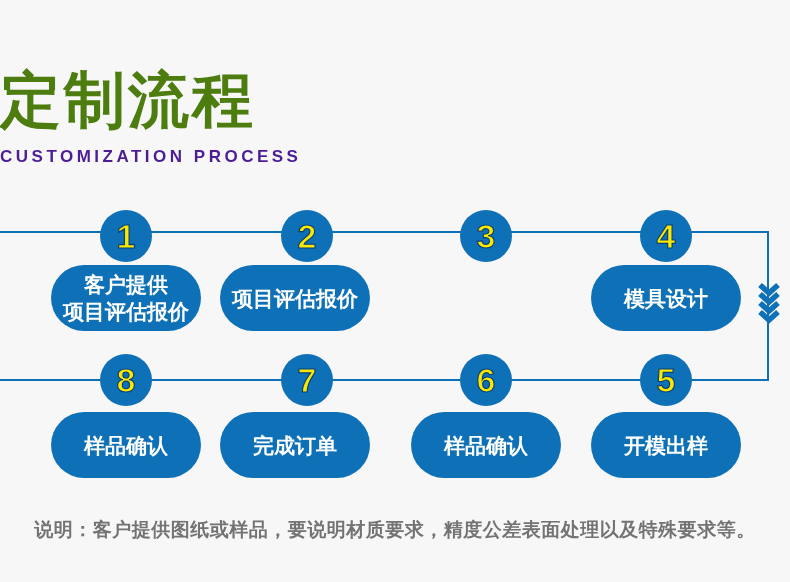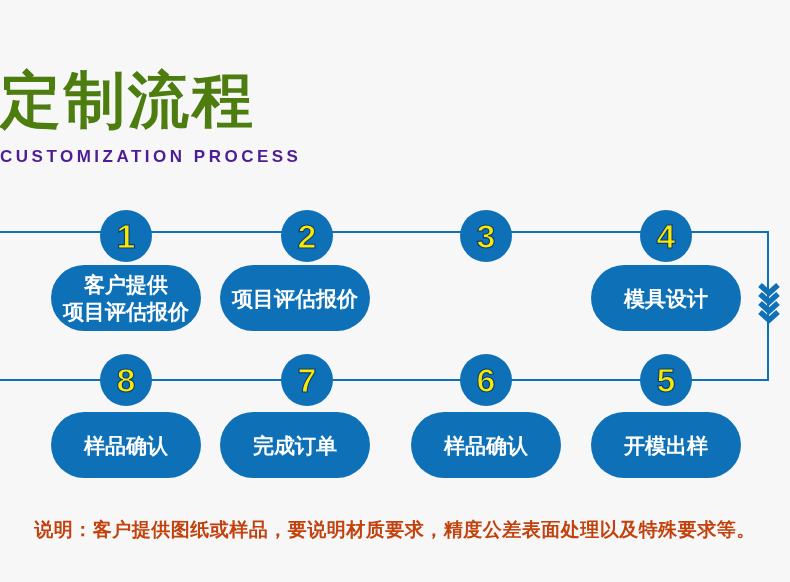--- a/index.html
+++ b/index.html
@@ -62,21 +62,21 @@
   .r1c { top: 210px; }  .r2c { top: 354px; }
   .r1p { top: 265px; }  .r2p { top: 412px; }
   .cc1 { left: 100px; } .cc2 { left: 281px; } .cc3 { left: 460px; } .cc4 { left: 640px; }
   .pc1 { left: 51px; }  .pc2 { left: 220px; } .pc3 { left: 411px; } .pc4 { left: 591px; }
   .note {
     position: absolute;
     top: 517px; left: 0; width: 100%;
     text-align: center;
     font-size: 19px;
     font-weight: bold;
-    color: #c2410c;
+    color: #737373;
     letter-spacing: 0.5px;
   }
 </style>
 </head>
 <body>
 
 <div class="canvas">
 
   <div class="title">定制流程</div>
   <div class="subtitle">CUSTOMIZATION PROCESS</div>

